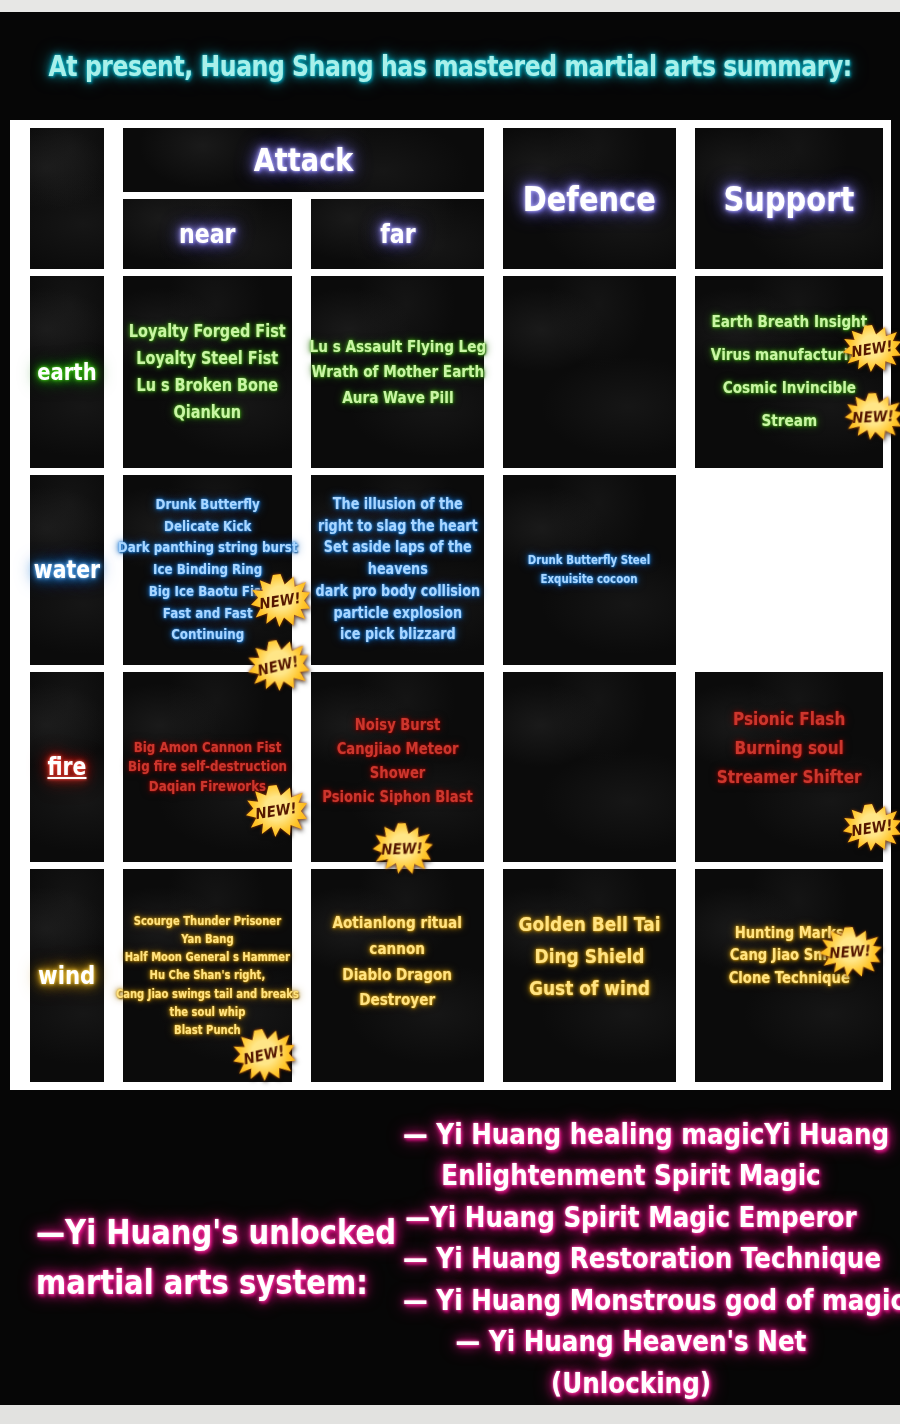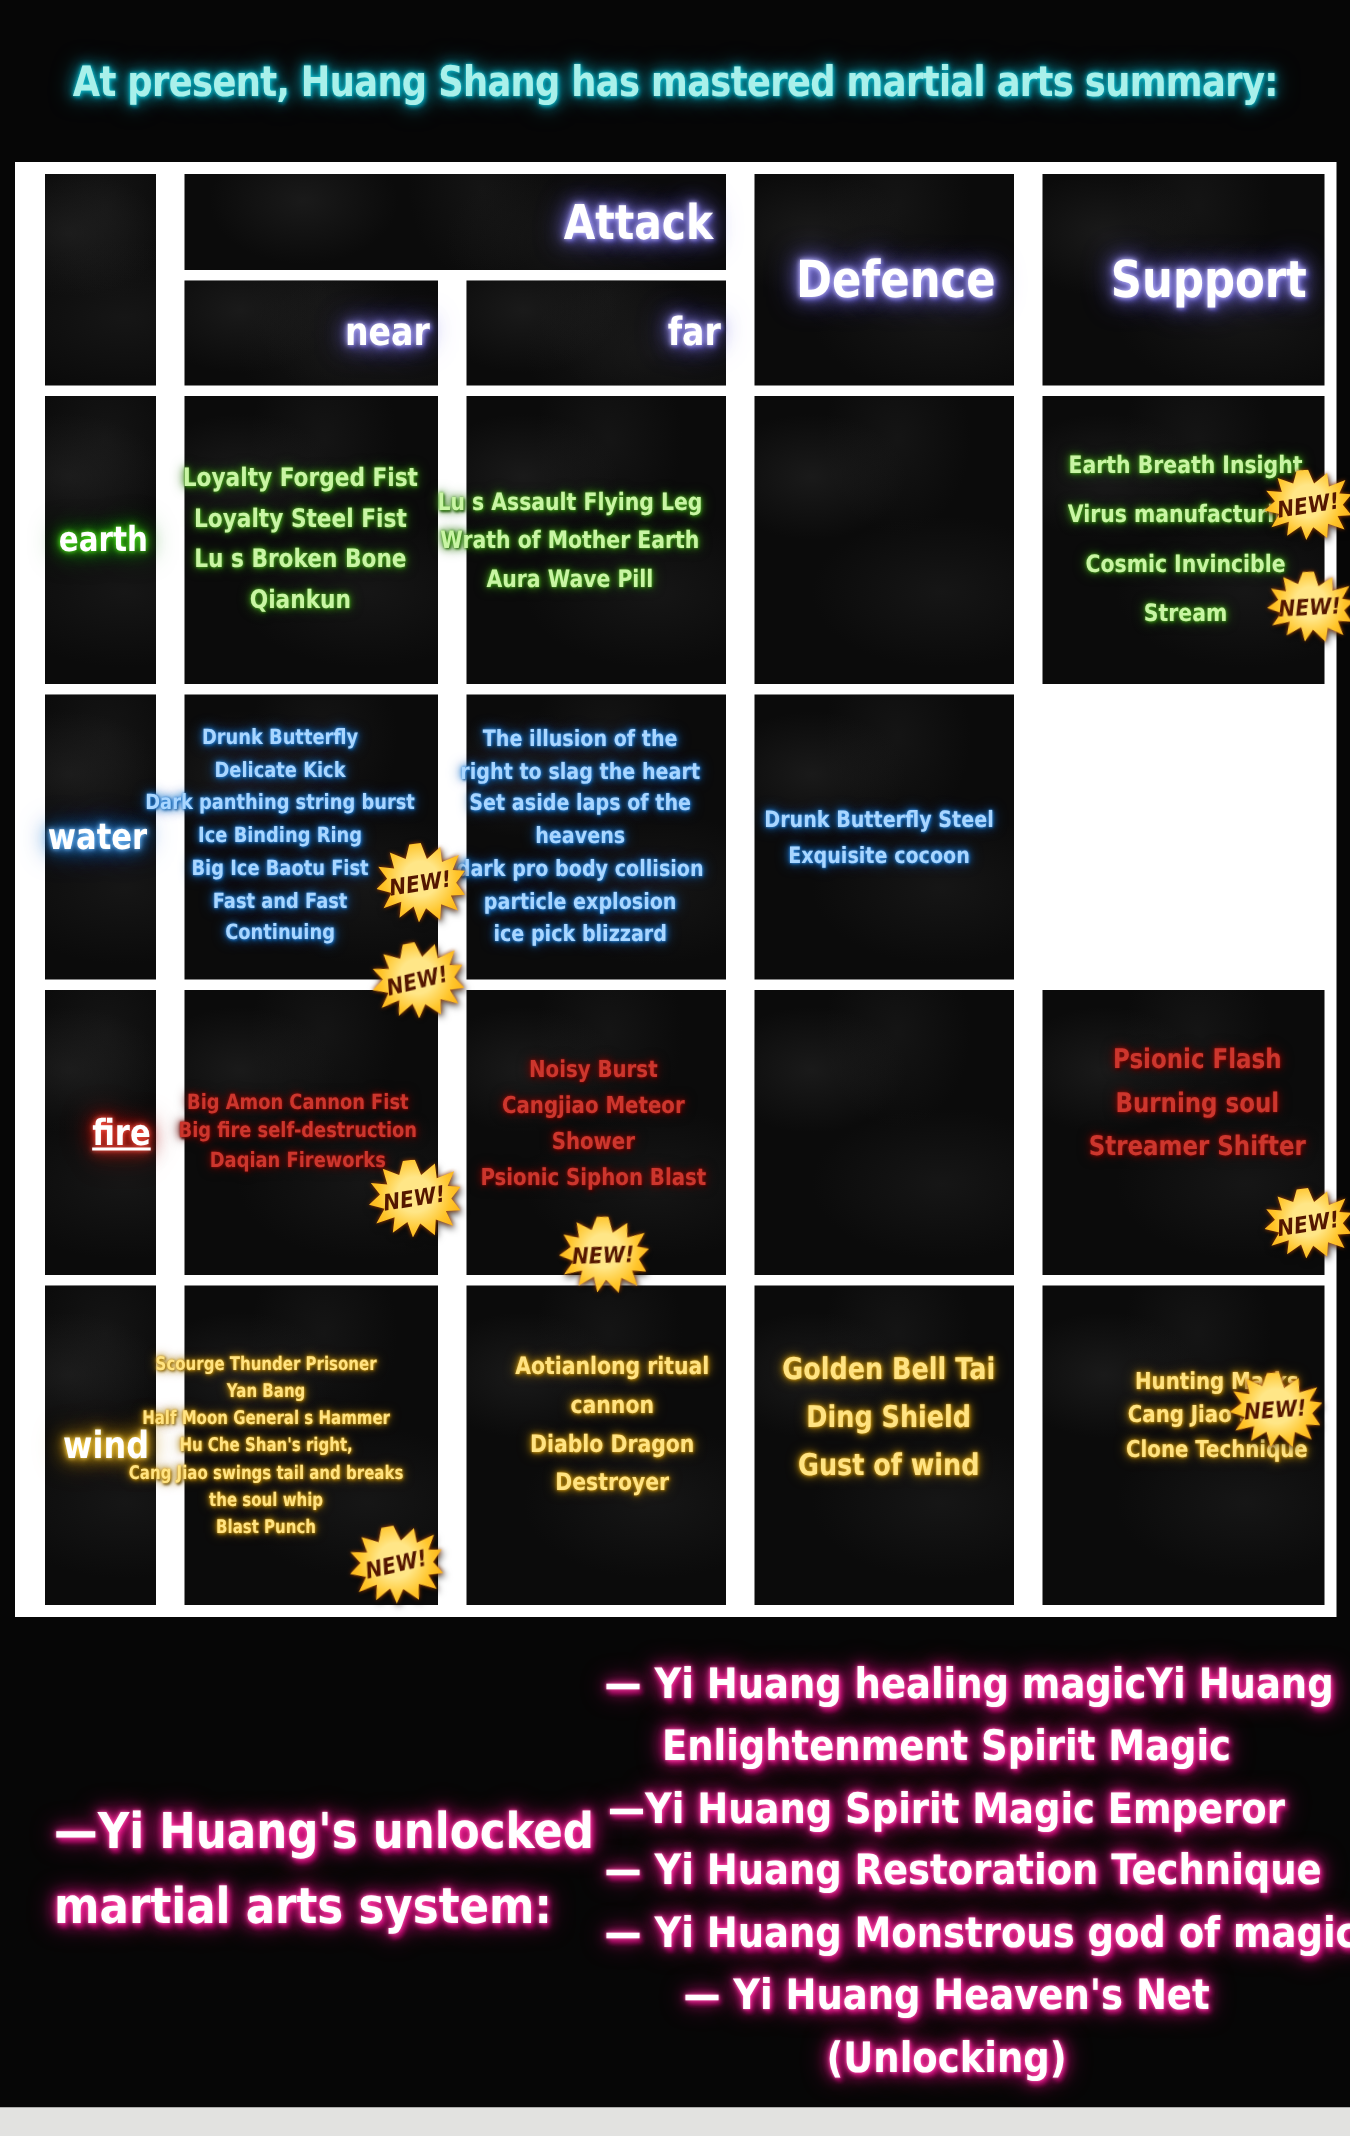--- a/index.html
+++ b/index.html
@@ -1,32 +1,32 @@
 <!DOCTYPE html>
 <html><head>
 <meta charset="utf-8">
 <style>
   html,body{margin:0;padding:0;background:#e7e7e5;}
   .page{position:relative;width:900px;height:1424px;background:#e7e7e5;overflow:hidden;
         font-family:"DejaVu Sans",sans-serif;font-weight:bold;}
-  .content{position:absolute;left:0;top:0;width:900px;height:1405px;background:#060606;}
+  .content{position:absolute;left:0;top:12px;width:900px;height:1405px;background:#060606;}
 
   
   .title-panel{position:absolute;left:0;top:0;width:900px;height:108px;display:flex;
                align-items:center;justify-content:center;}
   .page-title{font-size:28px;letter-spacing:-0.5px;color:#a9f0ea;white-space:pre;
     transform:scaleX(.84);
     text-shadow:0 0 2px #12c2cf,0 0 5px #10b4c6,0 0 11px #0b96a8,0 0 18px #087888,2px 2px 2px rgba(0,50,60,.95);}
 
   
   .grid{position:absolute;left:10px;top:108px;width:881px;height:970px;background:#ffffff;
         box-sizing:border-box;padding:8px;display:grid;gap:7px;
         grid-template-columns:86px 181px 185px 185px 1fr;
         grid-template-rows:64px 70px 192px 190px 190px 1fr;}
-  .cell{position:relative;display:flex;align-items:center;justify-content:flex-end;text-align:center;
+  .cell{position:relative;display:flex;align-items:center;justify-content:center;text-align:center;
         overflow:visible;
         background:
           radial-gradient(ellipse 90px 60px at 22% 28%,rgba(44,44,44,.45),transparent 70%),
           radial-gradient(ellipse 120px 70px at 72% 68%,rgba(38,38,38,.40),transparent 72%),
           radial-gradient(ellipse 70px 90px at 55% 15%,rgba(30,30,30,.5),transparent 70%),
           #0b0b0b; margin-left: 12px;}
   .cell-text{display:inline-block;white-space:pre;transform:scaleX(.85);}
 
   
   .hdr{color:#ffffff;text-shadow:0 0 3px #beb9f7,0 0 7px #9a93ee,0 0 14px #7a72e0,0 0 22px #5c54c8,2px 2px 3px rgba(35,30,110,.85);}
@@ -125,21 +125,21 @@
       </div>
       <div class="cell t-water" style="grid-area:4/3/5/4;font-size:15px;line-height:1.45;">
         <span class="cell-text">The illusion of the
 right to slag the heart
 Set aside laps of the
 heavens
 dark pro body collision
 particle explosion
 ice pick blizzard</span>
       </div>
-      <div class="cell t-water" style="grid-area:4/4/5/5;font-size:15px;line-height:1.6;">
+      <div class="cell t-water" style="grid-area:4/4/5/5;font-size:12px;line-height:1.6;">
         <span class="cell-text">Drunk Butterfly Steel
 Exquisite cocoon</span>
       </div>
 
       <div class="cell lbl lbl-fire" style="grid-area:5/1/6/2;font-size:24px;">
         <span class="cell-text">fire</span>
       </div>
       <div class="cell t-fire" style="grid-area:5/2/6/3;font-size:14px;line-height:1.4;">
         <span class="cell-text">Big Amon Cannon Fist
 Big fire self-destruction

